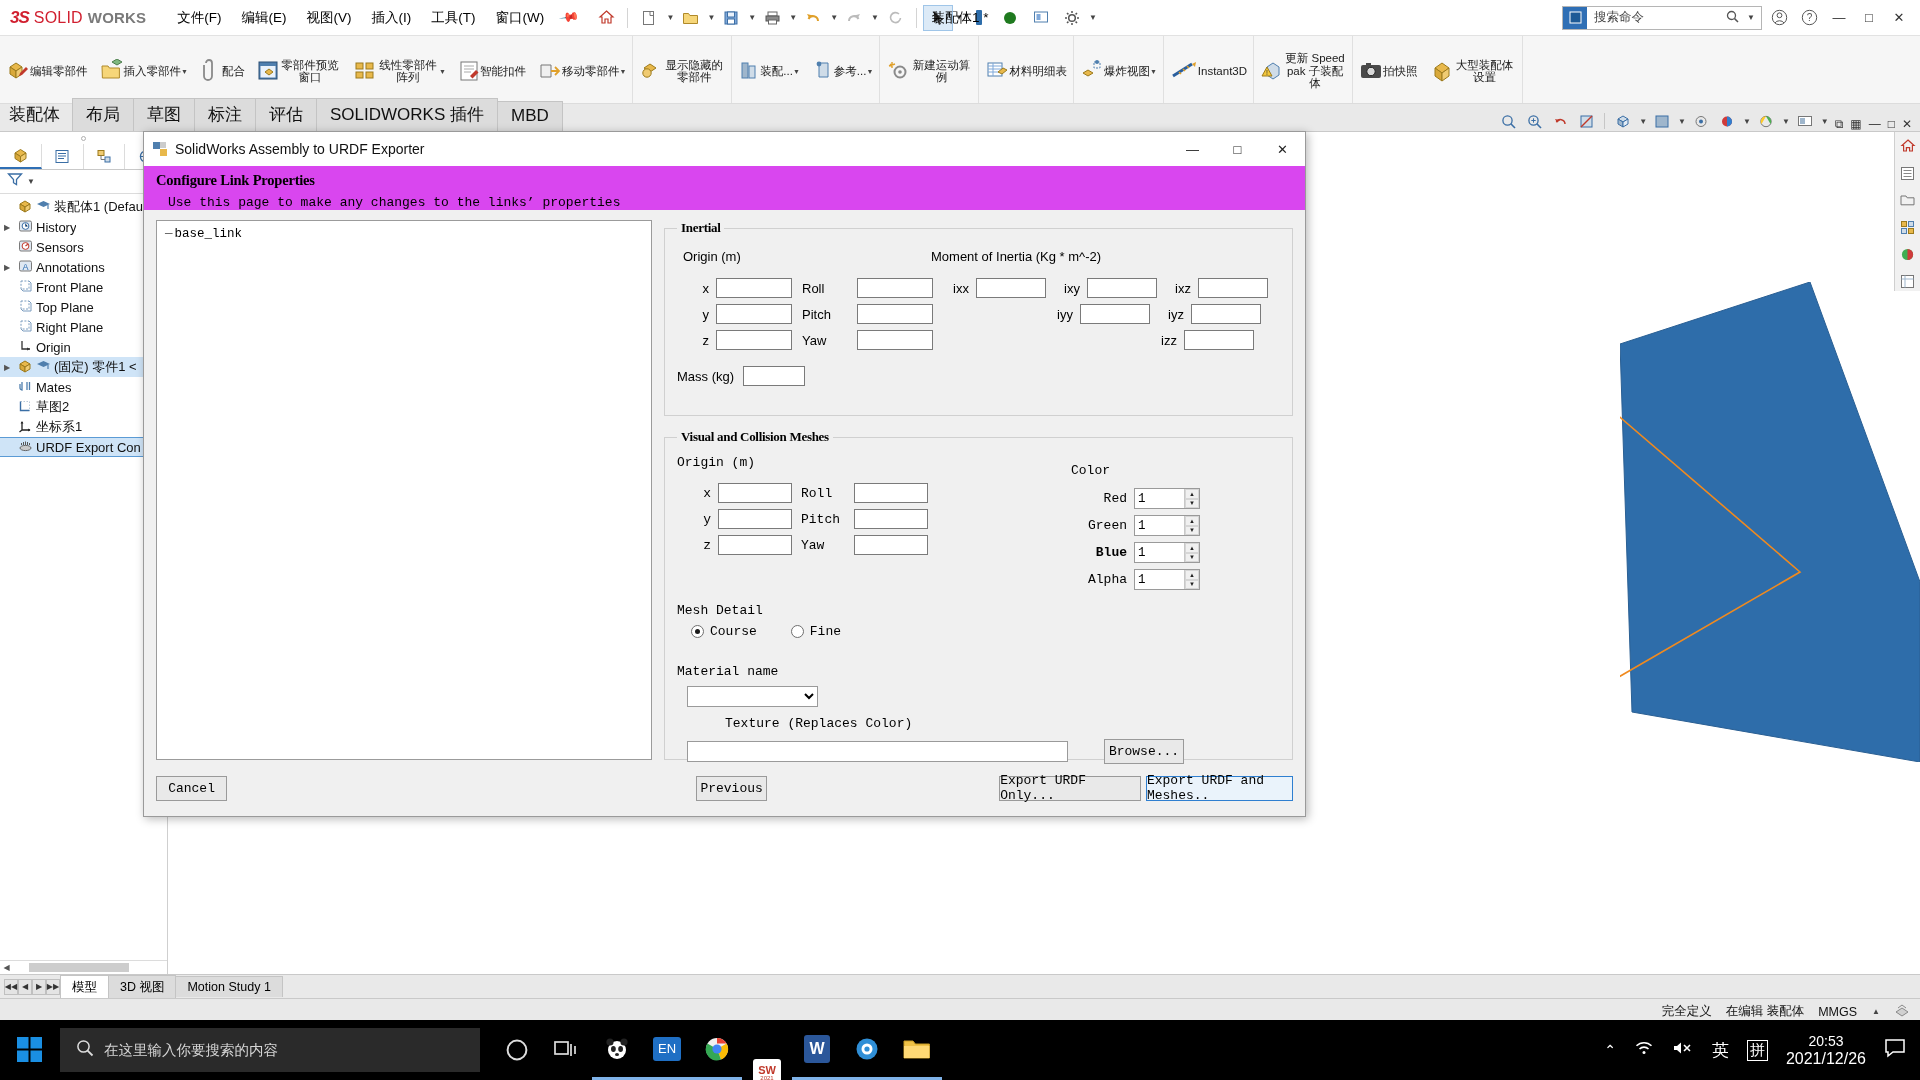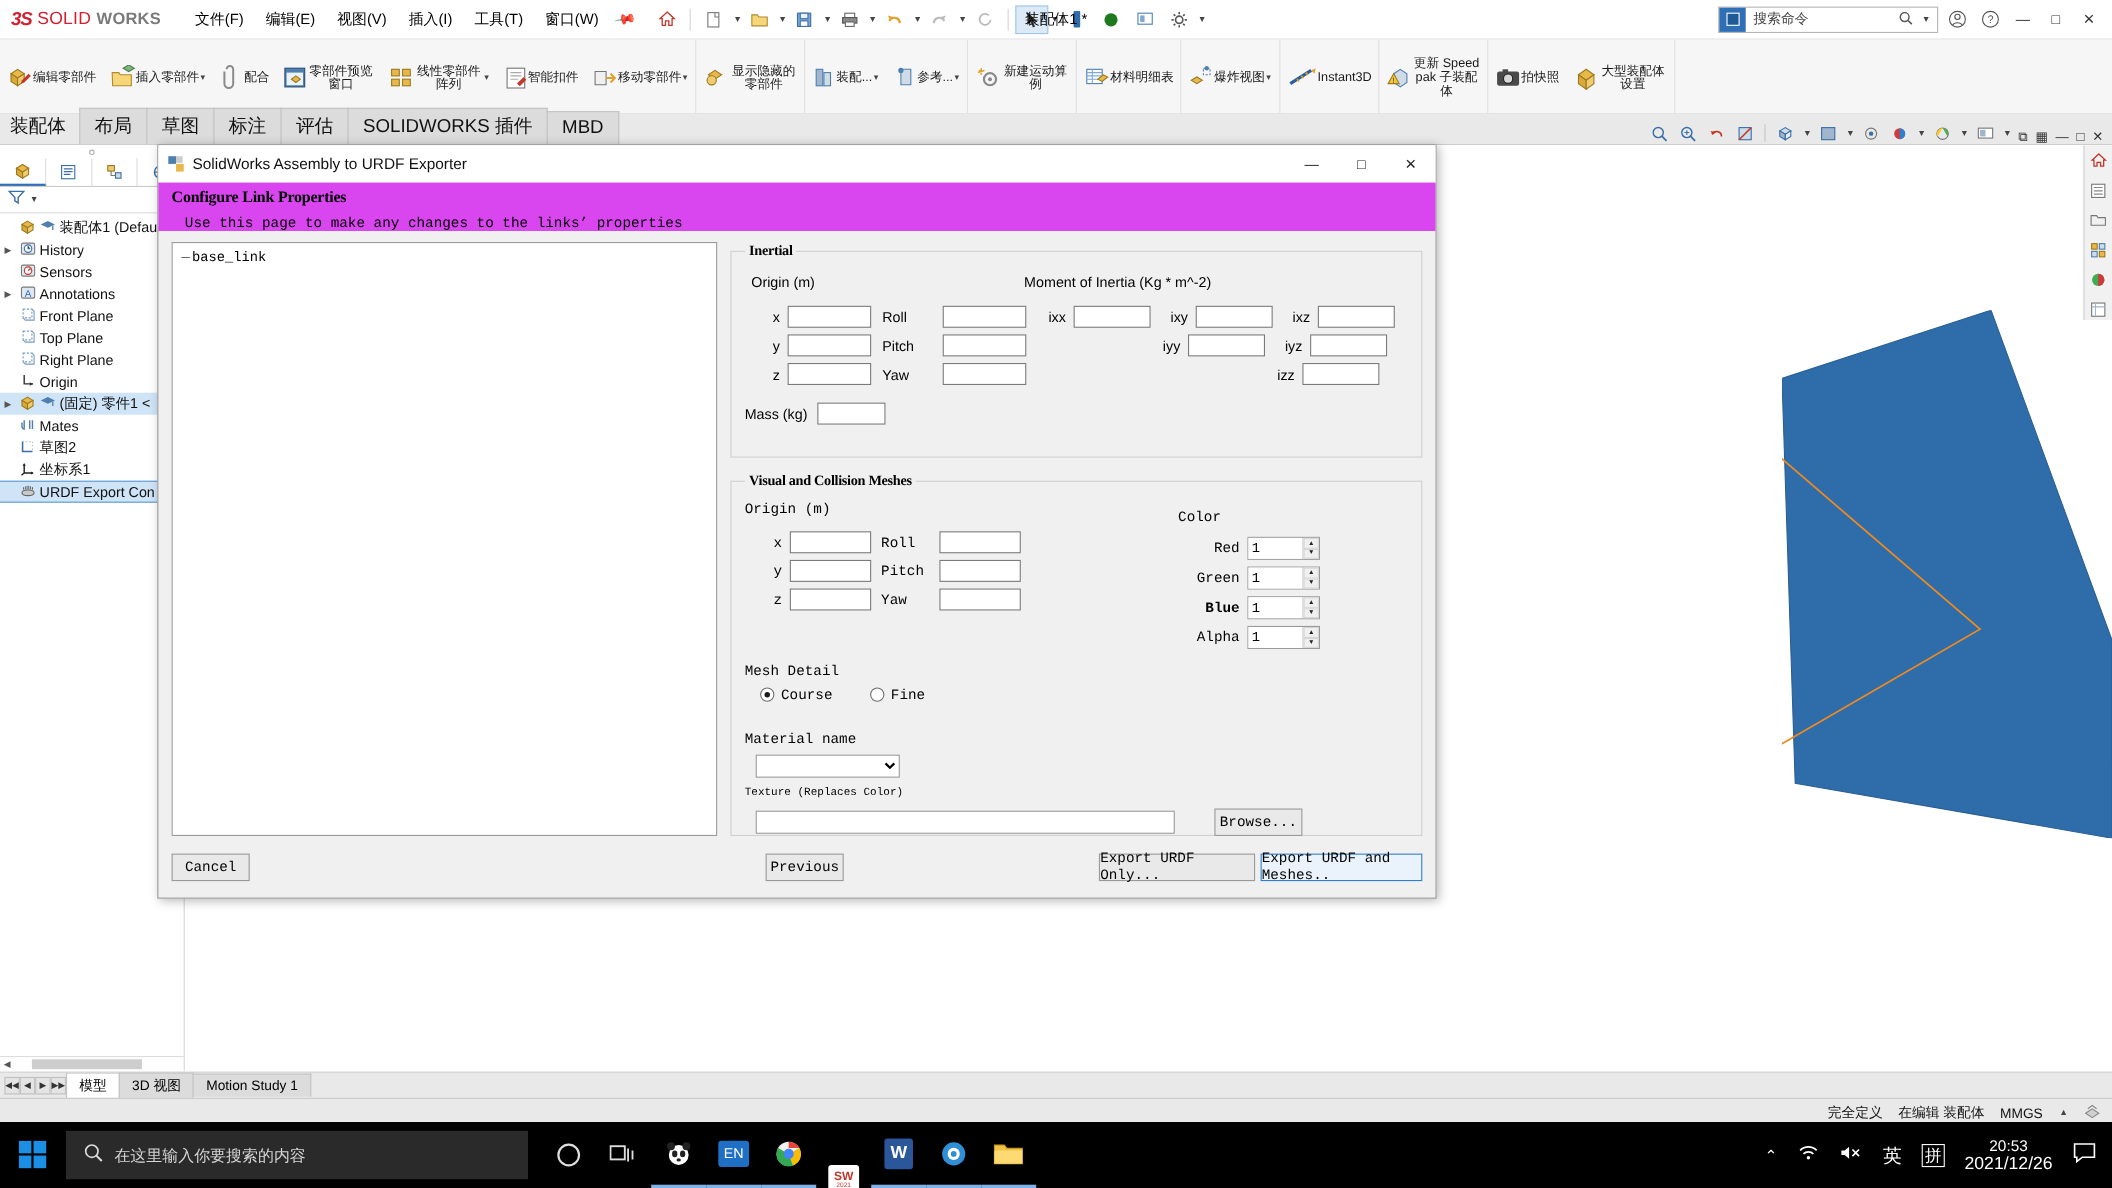--- a/index.html
+++ b/index.html
@@ -1072,21 +1072,21 @@
             </div>
 
             <div style="position:absolute;left:0;top:213px;">
               <div class="mono" style="font-size:13px;">Material name</div>
               <select class="combo" style="margin:7px 0 0 10px;">
                 <option></option>
               </select>
             </div>
 
             <div style="position:absolute;left:0;top:265px;right:0;">
-              <div class="mono" style="font-size:10px;">Texture (Replaces Color)</div>
+              <div class="mono" style="font-size:13px;margin-left:48px;">Texture (Replaces Color)</div>
               <div style="display:flex;align-items:center;gap:36px;margin-top:8px;padding-left:10px;">
                 <input class="textin" style="width: 381px;" value="">
                 <div class="btn" style="width:80px;">Browse...</div>
               </div>
             </div>
           </div>
         </fieldset>
       </div>
     </div>
 

